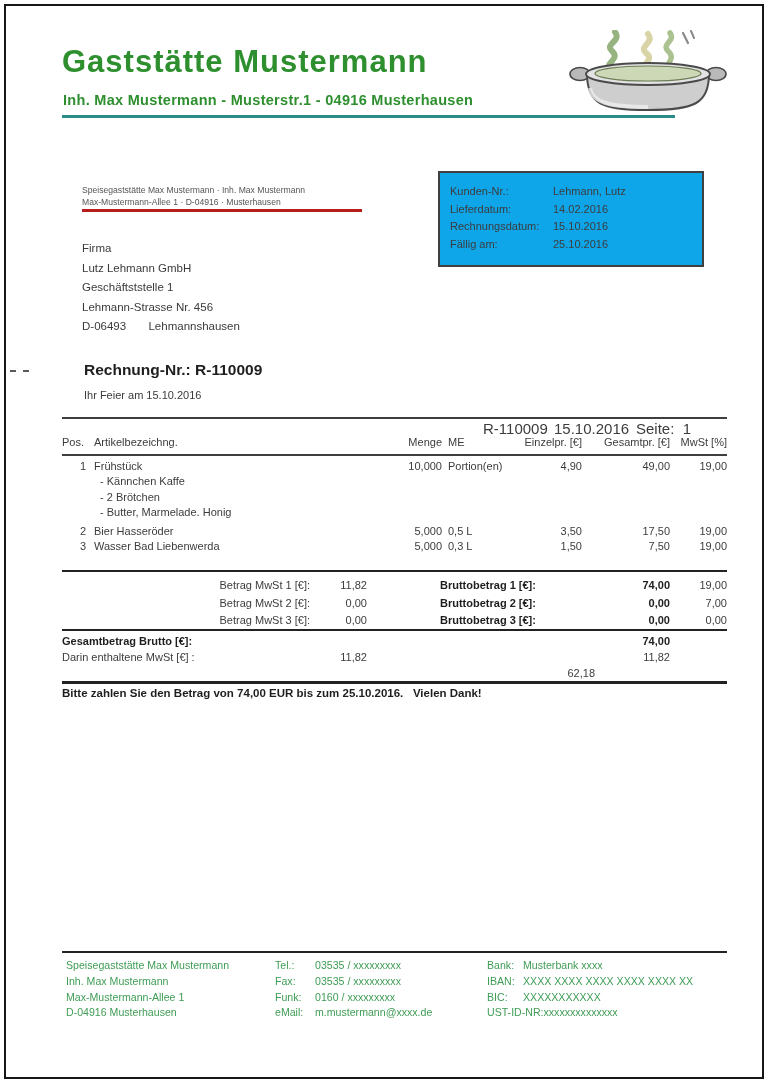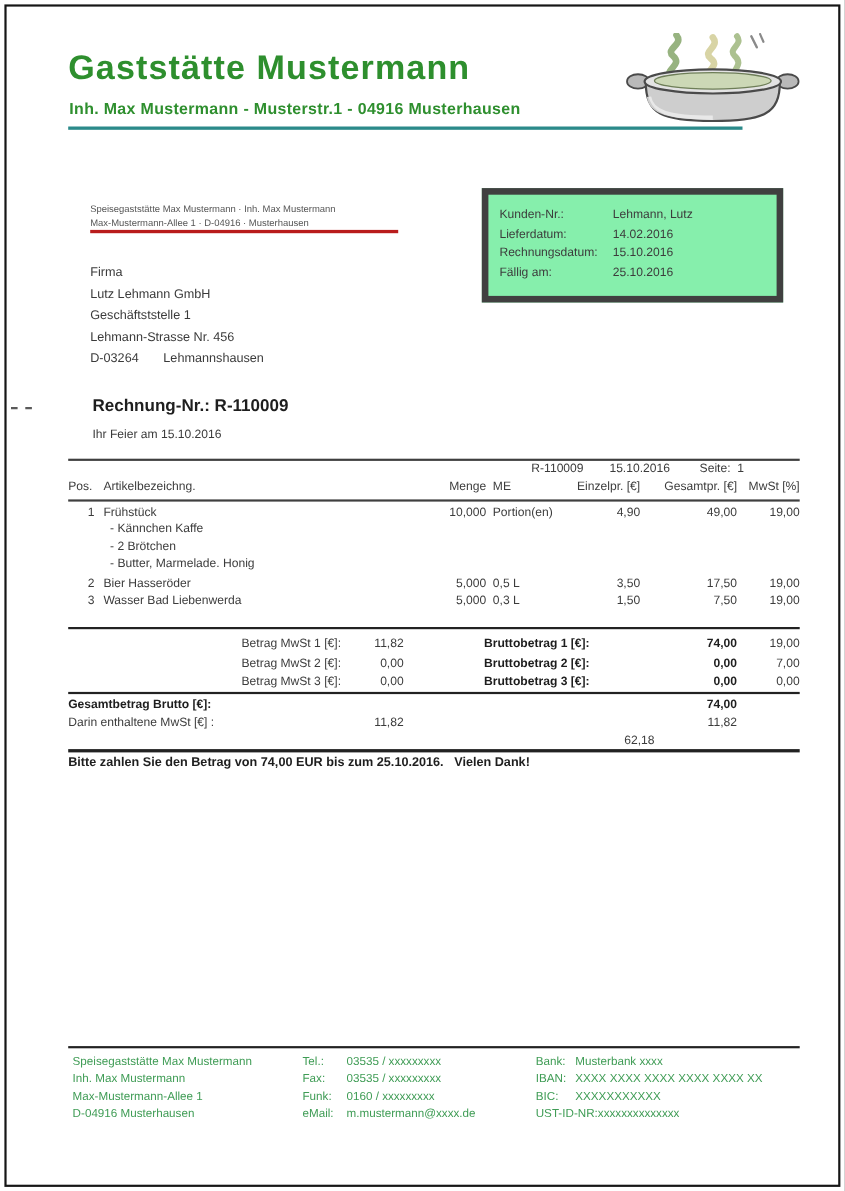--- a/index.html
+++ b/index.html
@@ -20,41 +20,41 @@
 
   
   .sender1 { position:absolute; left:82px; top:185px; font-size:8.6px; color:#555; white-space:nowrap; }
   .sender2 { position:absolute; left:82px; top:197px; width:280px; font-size:8.6px; color:#555;
              border-bottom:3px solid #b91c1c; padding-bottom:2px; white-space:nowrap; }
   .recipient { position:absolute; left:82px; top:239px; font-size:11.5px; line-height:19.5px;
                color:#3a3a3a; }
   .pre { white-space:pre; }
 
   
-  .info-box { position:absolute; left:438px; top:171px; width:246px; border:6px solid #404040;
-              padding:10px 6px 12px 10px; background:#86efac; }
+  .info-box { position:absolute; left:438px; top:171px; width:246px; border:2px solid #404040;
+              padding:10px 6px 12px 10px; background:#0ea5e9; }
   .info-row { display:grid; grid-template-columns:103px 1fr; font-size:11px; line-height:17.5px; }
 
   
   .fold-mark { position:absolute; left:10px; top:370px; width:19px; height:0;
                border-top:2px dashed #5a5a5a; }
 
   
   .inv-title { position:absolute; left:84px; top:361px; font-size:15.5px; font-weight:bold; color:#1e1e1e; }
   .inv-subject { position:absolute; left:84px; top:389px; font-size:11px; color:#3a3a3a; }
 
   
   .tablezone { position:absolute; left:62px; top:0; width:665px; }
   .hline { position:absolute; left:0; width:665px; background:#3f3f3f; }
   .l1 { top:417px; height:1.5px; }
   .l2 { top:454px; height:1.5px; }
   .l3 { top:570px; height:2px; background:#222; }
   .l4 { top:629px; height:2px; background:#222; }
   .l5 { top:681px; height:2.5px; background:#222; }
-  .meta-row { position:absolute; top:420px; left:0; width:665px; height:15px; font-size:11px; }
+  .meta-row { position:absolute; top:420px; left:0; width:665px; height:15px; font-size:15px; }
   .meta-row span { position:absolute; white-space:pre; }
   .m-num { left:421px; } .m-date { left:492px; } .m-page { left:574px; }
 
   .grid-items { display:grid; grid-template-columns:24px 300px 56px 78px 62px 88px 57px; }
   .grid-items > div { white-space:nowrap; overflow:visible; }
   .hdr-row { position:absolute; top:436px; left:0; width:665px; font-size:11px; }
   .c-pos { text-align:right; } .hdr-row .c-pos { text-align:left; }
   .c-desc { padding-left:8px; } .c-desc.sub { padding-left:14px; }
   .c-menge { text-align:right; } .c-me { padding-left:6px; }
   .c-einzel,.c-gesamt,.c-mwst { text-align:right; }
@@ -108,21 +108,21 @@
     <ellipse cx="98" cy="43.5" rx="53" ry="7.5" fill="#ccd8b6" stroke="#6e7e58" stroke-width="1.2"></ellipse>
   </svg>
 
   <div class="sender1">Speisegaststätte Max Mustermann · Inh. Max Mustermann</div>
   <div class="sender2">Max-Mustermann-Allee 1 · D-04916 · Musterhausen</div>
   <div class="recipient">
     <div>Firma</div>
     <div>Lutz Lehmann GmbH</div>
     <div>Geschäftststelle 1</div>
     <div>Lehmann-Strasse Nr. 456</div>
-    <div class="pre">D-03264       Lehmannshausen</div>
+    <div class="pre">D-06493       Lehmannshausen</div>
   </div>
 
   <div class="info-box">
     <div class="info-row">
       <span>Kunden-Nr.:</span>
       <span>Lehmann, Lutz</span>
     </div>
     <div class="info-row">
       <span>Lieferdatum:</span>
       <span>14.02.2016</span>

